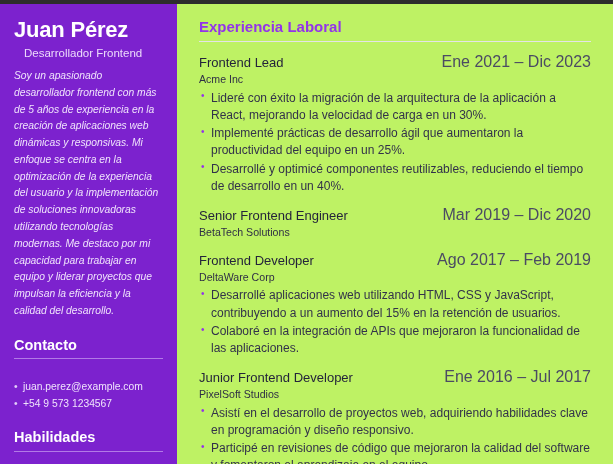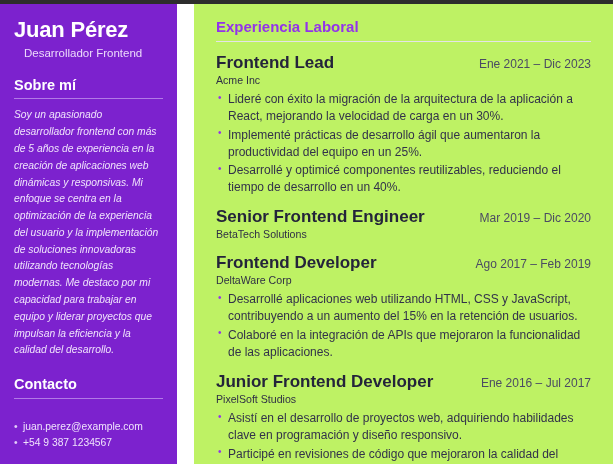--- a/index.html
+++ b/index.html
@@ -24,21 +24,20 @@
 
   #page {
     position: absolute;
     top: 4px; left: 0;
     width: 613px;
     height: 460px;
     display: flex;
     align-items: stretch;
     background: #ffffff;
     overflow: hidden;
-    gap: 17px;
   }
 
   
   #sidebar {
     width: 177px;
     min-width: 177px;
     background: #7c22ce;
     color: #ffffff;
     padding: 14px 14px 0 14px;
     overflow: hidden;
@@ -119,28 +118,28 @@
   .entry { margin-top: 10px; }
 
   .entry-row {
     display: flex;
     justify-content: space-between;
     align-items: baseline;
     gap: 10px;
   }
 
   .entry-role {
-    font-size: 17px;
-    font-weight: bold;
+    font-size: 13px;
+    font-weight: normal;
     color: #24243a;
     line-height: 1.3;
   }
 
   .entry-dates {
-    font-size: 12px;
+    font-size: 16px;
     color: #4b4b63;
     white-space: nowrap;
     line-height: 1.3;
   }
 
   .entry-company {
     font-size: 10.6px;
     color: #2f2f45;
     line-height: 1.32;
     margin-top: 0px;
@@ -172,27 +171,26 @@
 
 <div id="top-strip"></div>
 
 <div id="page">
 
   <aside id="sidebar">
 
     <h1 id="full-name">Juan Pérez</h1>
     <div id="job-title">Desarrollador Frontend</div>
 
-    <h2 class="side-heading">Sobre mí</h2>
     <p id="about-text">Soy un apasionado desarrollador frontend con más de 5 años de experiencia en la creación de aplicaciones web dinámicas y responsivas. Mi enfoque se centra en la optimización de la experiencia del usuario y la implementación de soluciones innovadoras utilizando tecnologías modernas. Me destaco por mi capacidad para trabajar en equipo y liderar proyectos que impulsan la eficiencia y la calidad del desarrollo.</p>
 
     <h2 class="side-heading">Contacto</h2>
     <ul class="side-list" id="contact-list">
       <li>juan.perez@example.com</li>
-      <li>+54 9 387 1234567</li>
+      <li>+54 9 573 1234567</li>
     </ul>
 
     <h2 class="side-heading">Habilidades</h2>
 
   </aside>
 
   <main id="main">
 
     <h2 class="main-heading">Experiencia Laboral</h2>
 

